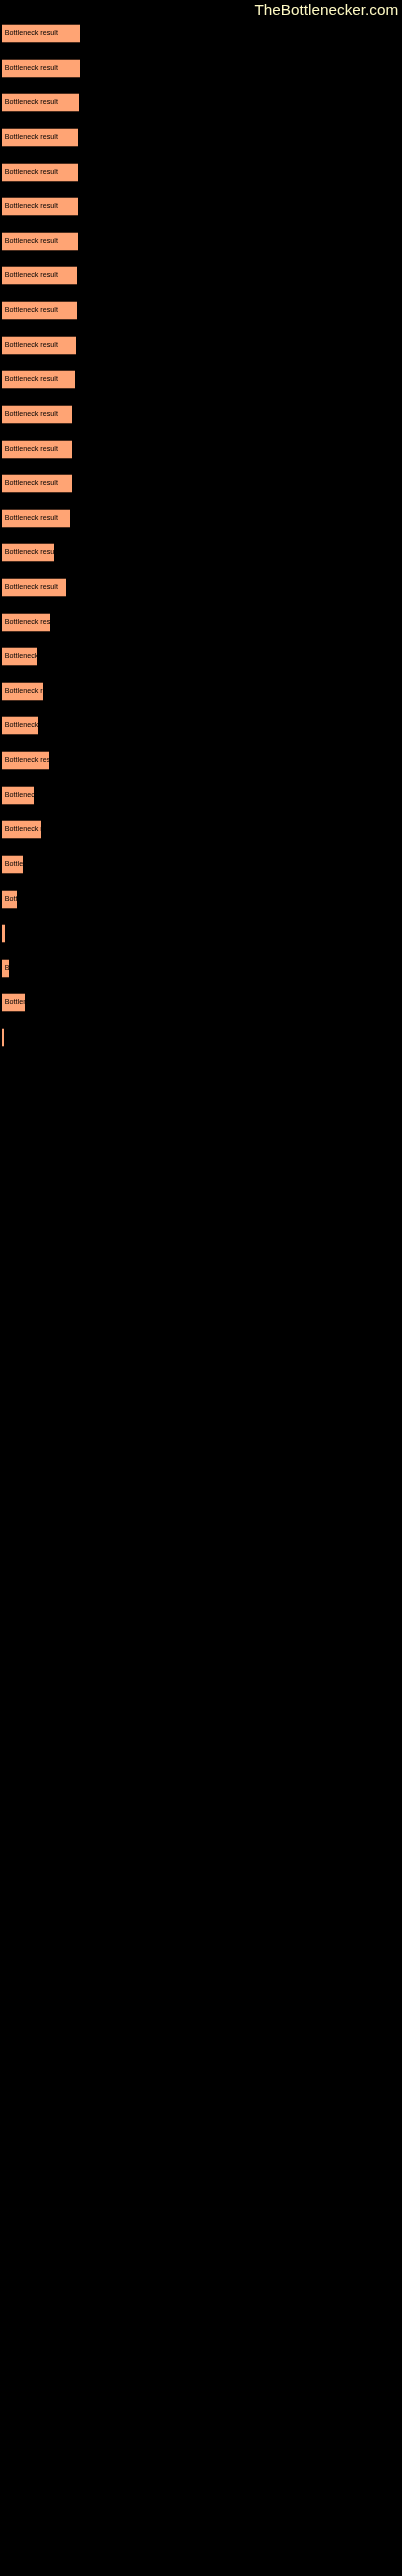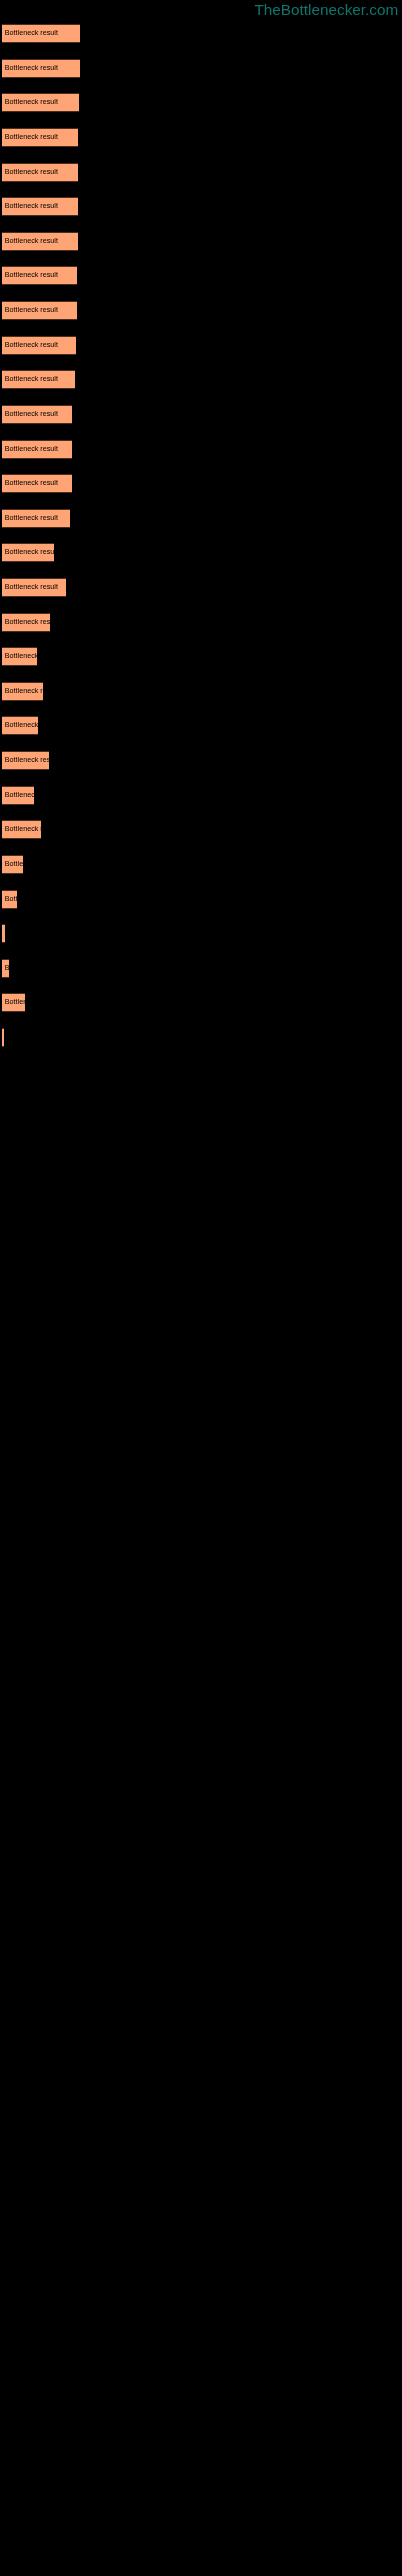--- a/index.html
+++ b/index.html
@@ -22,21 +22,21 @@
     width: 403px;
     height: 2576px;
     background: #000000;
   }
   #watermark {
     position: absolute;
     right: 4.8px;
     top: 0.8px;
     font-size: 15.3px;
     line-height: 17.7px;
-    color: #0f766e;
+    color: #fef9c3;
     letter-spacing: 0px;
     white-space: nowrap;
     text-align: center;
   }
   #bars-layer {
     position: absolute;
     left: 0;
     top: 0;
     width: 403px;
     height: 2576px;

